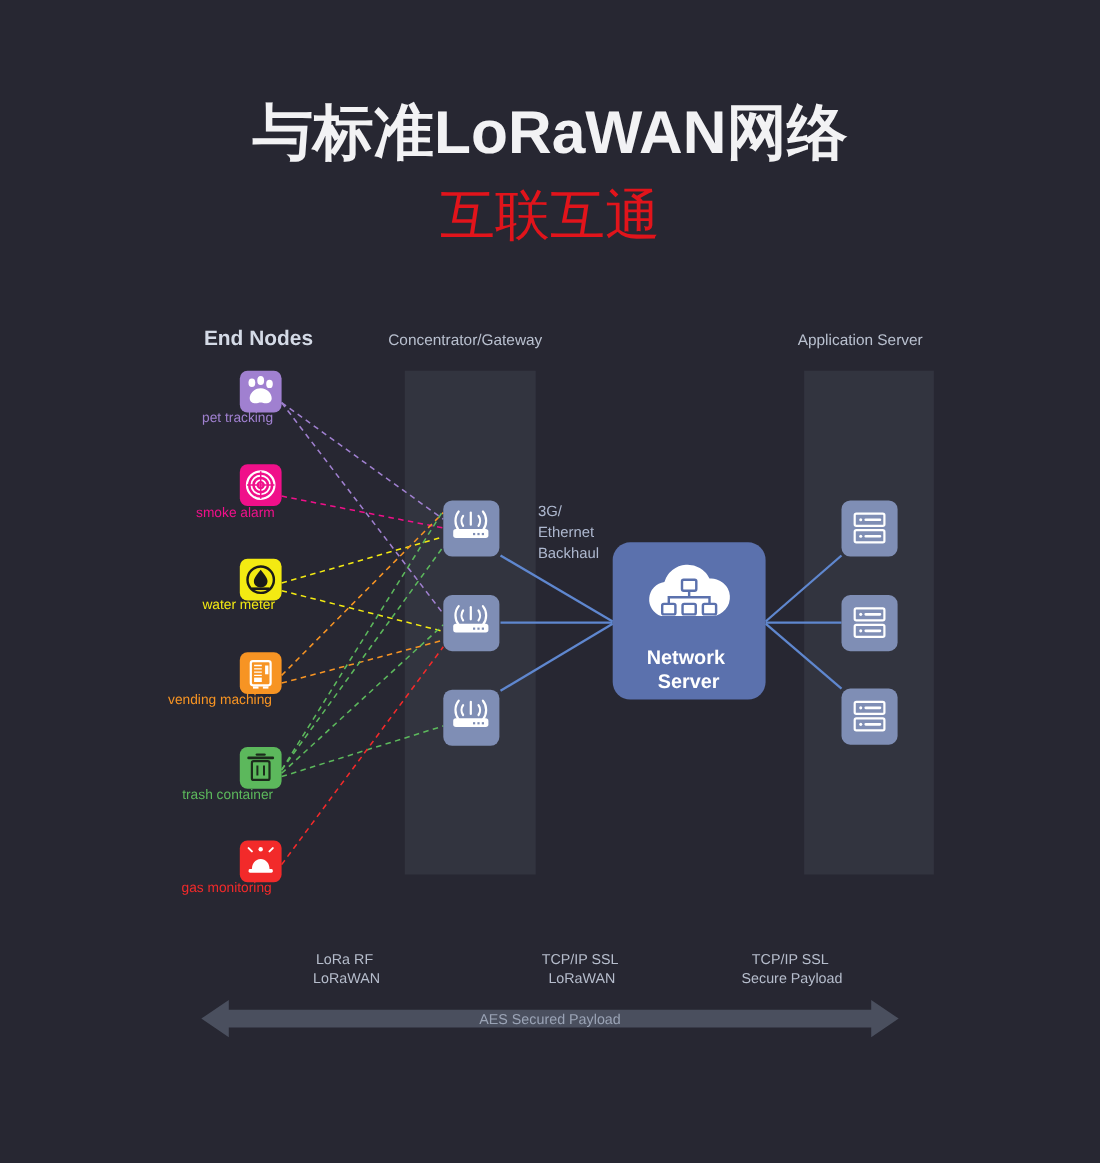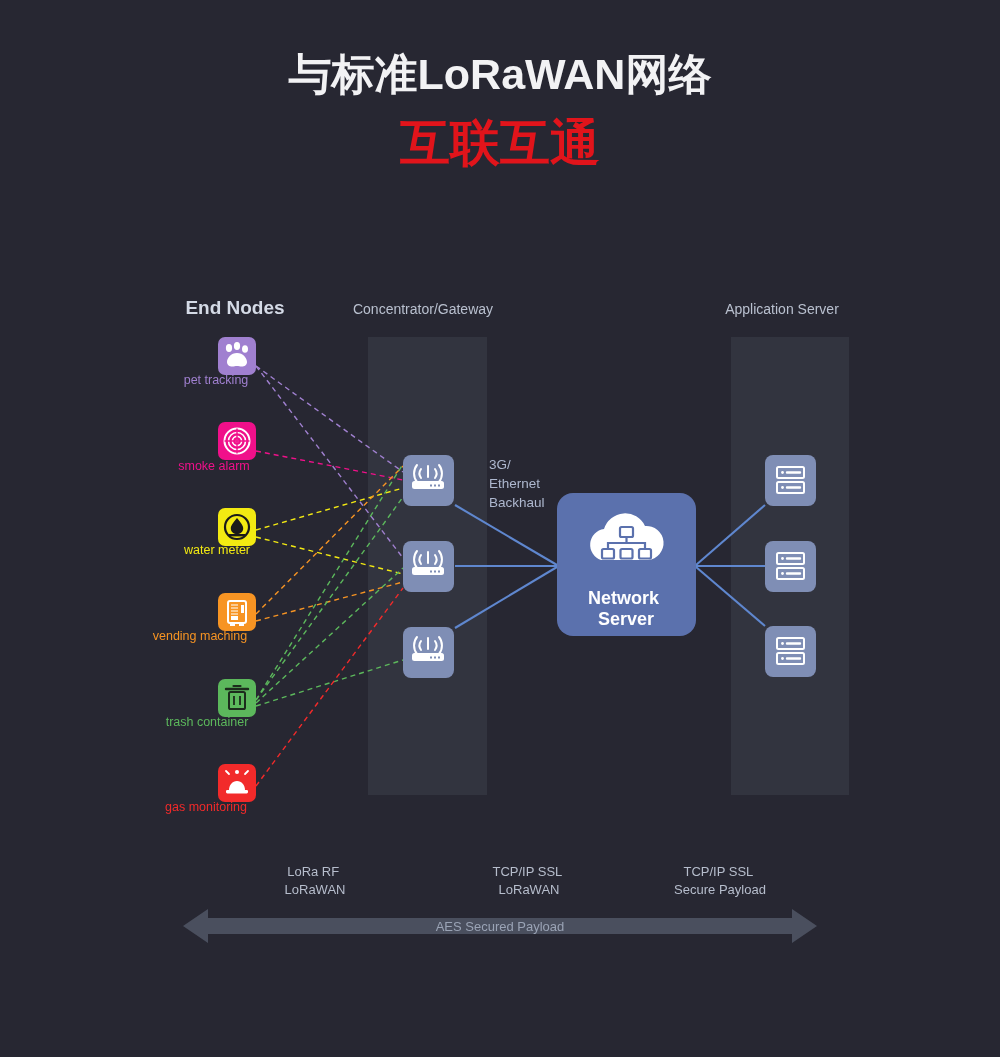--- a/index.html
+++ b/index.html
@@ -16,32 +16,32 @@
   }
   .title-block {
     position: absolute;
     top: 0;
     left: 0;
     width: 1000px;
     text-align: center;
   }
   .title-main {
     margin: 0;
-    padding-top: 52px;
-    font-size: 43px;
+    padding-top: 92px;
+    font-size: 55px;
     font-weight: bold;
     color: #f2f2f4;
     letter-spacing: 0px;
     line-height: 1.05;
   }
   .title-sub {
     margin: 0;
     padding-top: 20px;
     font-size: 50px;
-    font-weight: bold;
+    font-weight: normal;
     color: #e1141b;
     line-height: 1.05;
   }
   svg.diagram {
     position: absolute;
     left: 0;
     top: 0;
     width: 1000px;
     height: 1057px;
   }

